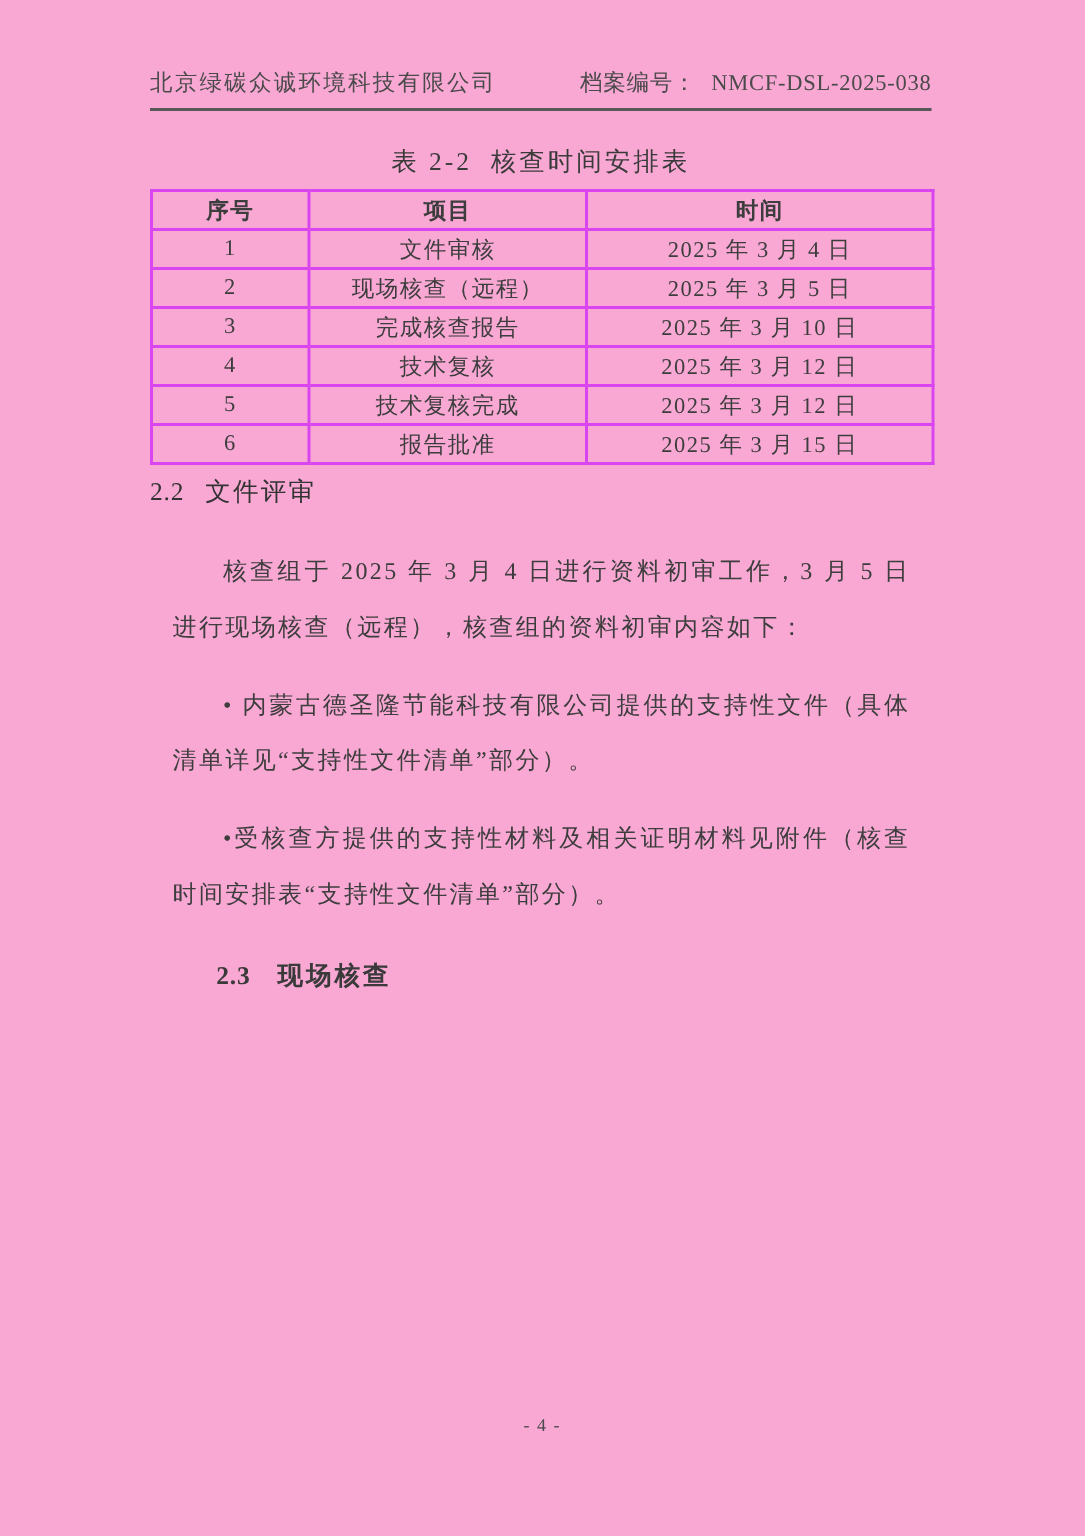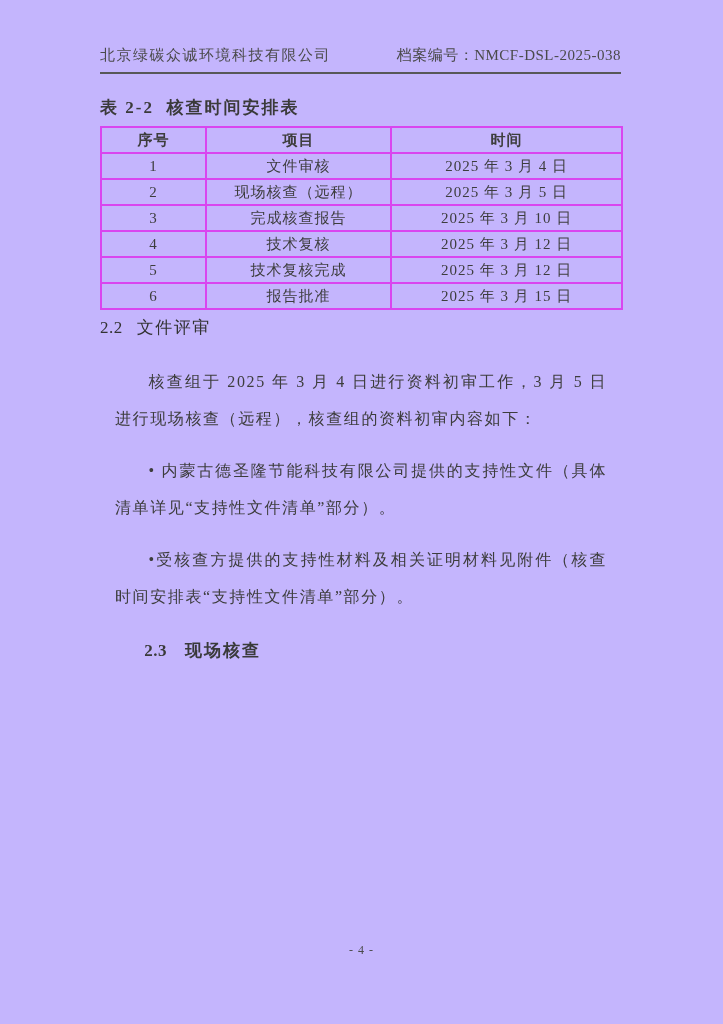--- a/index.html
+++ b/index.html
@@ -11,21 +11,21 @@
     width: 723px;
     height: 1024px;
     font-family: "Liberation Serif", "DejaVu Serif", serif;
     color: #3d3d3d;
     position: relative;
     overflow: hidden;
   }
   .page {
     position: absolute;
     inset: 0;
-    background: #c4b5fd;
+    background: #f9a8d4;
   }
   
   .doc-header {
     position: absolute;
     top: 46px;
     left: 100px;
     width: 521px;
     display: flex;
     justify-content: space-between;
     align-items: baseline;
@@ -33,30 +33,31 @@
     letter-spacing: 1.5px;
     padding-bottom: 7px;
     border-bottom: 2px solid #585858;
     color: #4a4a4a;
   }
   .doc-header .archive {
     letter-spacing: 0.5px;
     white-space: nowrap;
   }
   .doc-header .archive .num {
+    margin-left: 10px;
     letter-spacing: 0.5px;
   }
   
   .table-caption {
     position: absolute;
     top: 96px;
     left: 100px;
     width: 521px;
-    text-align: left;
-    font-weight: bold;
+    text-align: center;
+    font-weight: normal;
     font-size: 17px;
     letter-spacing: 2px;
     color: #3a3a3a;
   }
   
   table.schedule {
     position: absolute;
     top: 126px;
     left: 100px;
     width: 521px;

